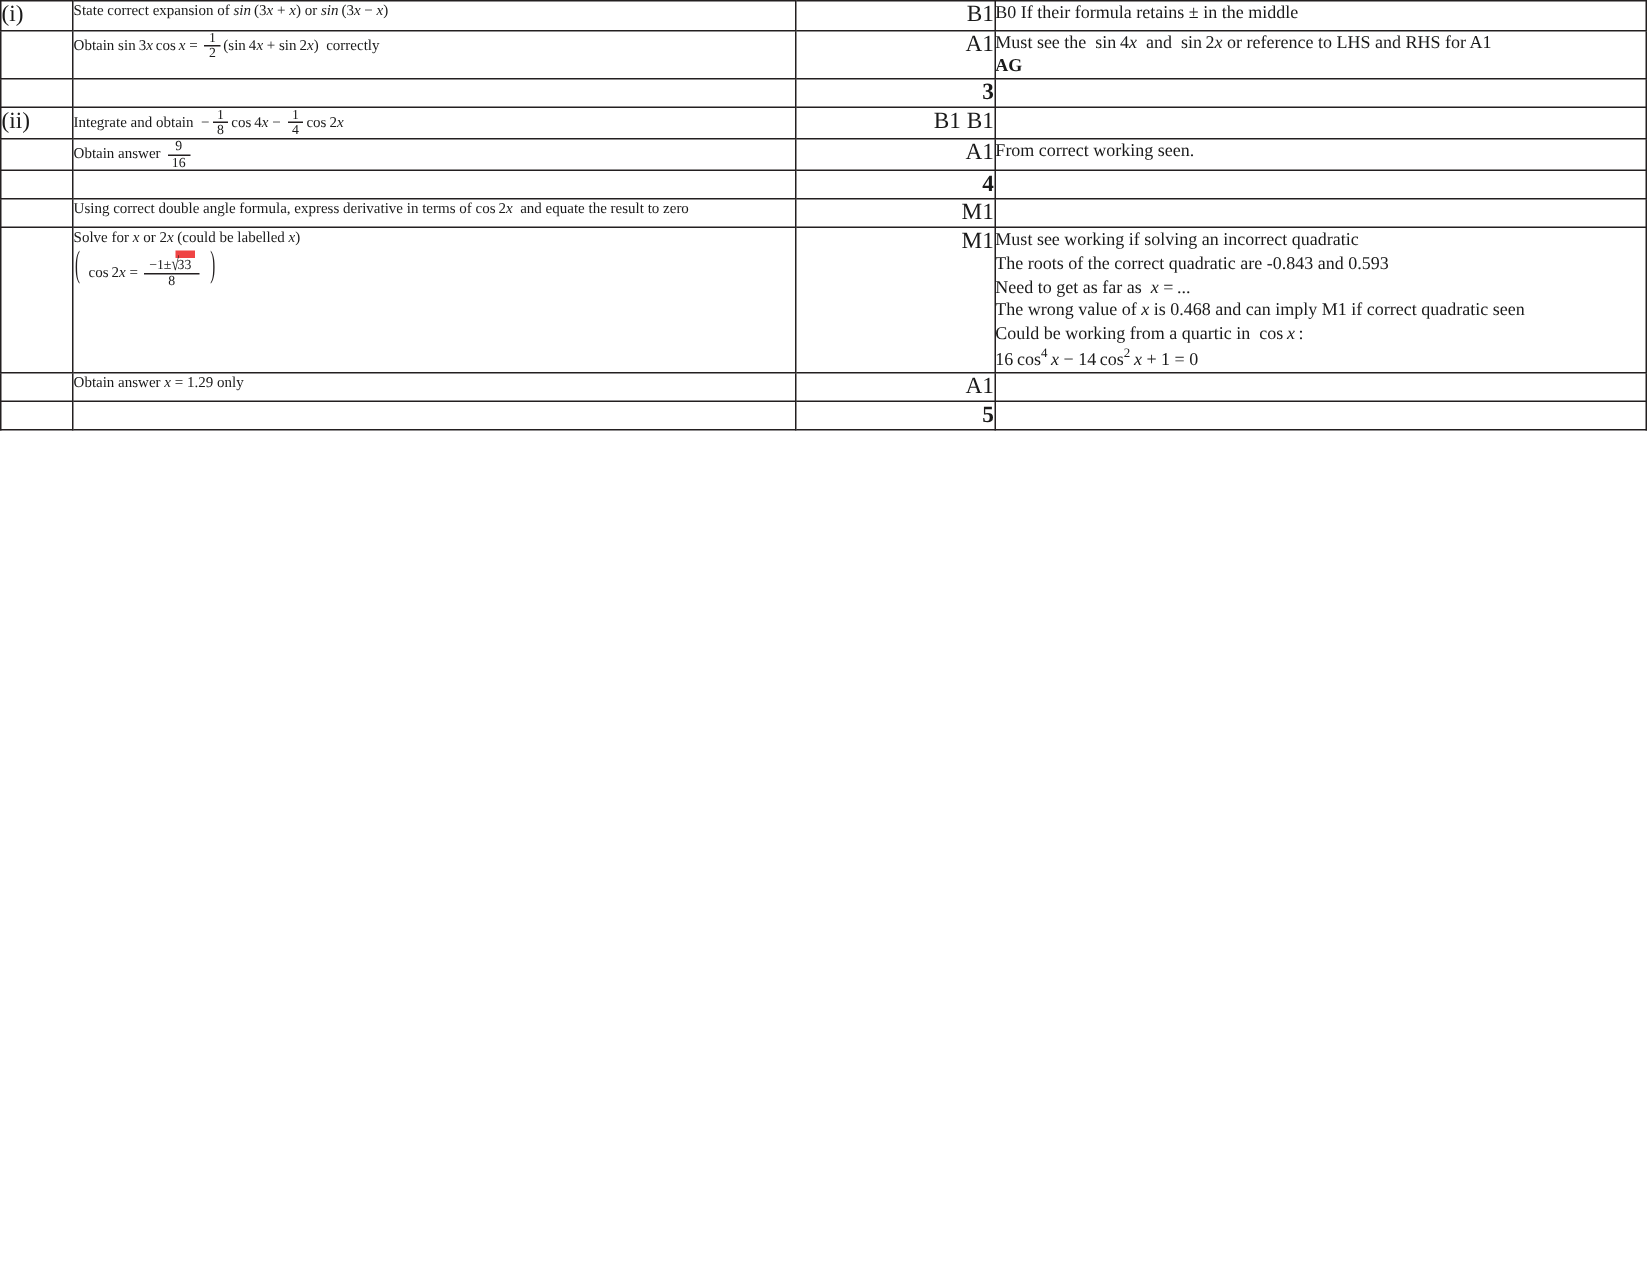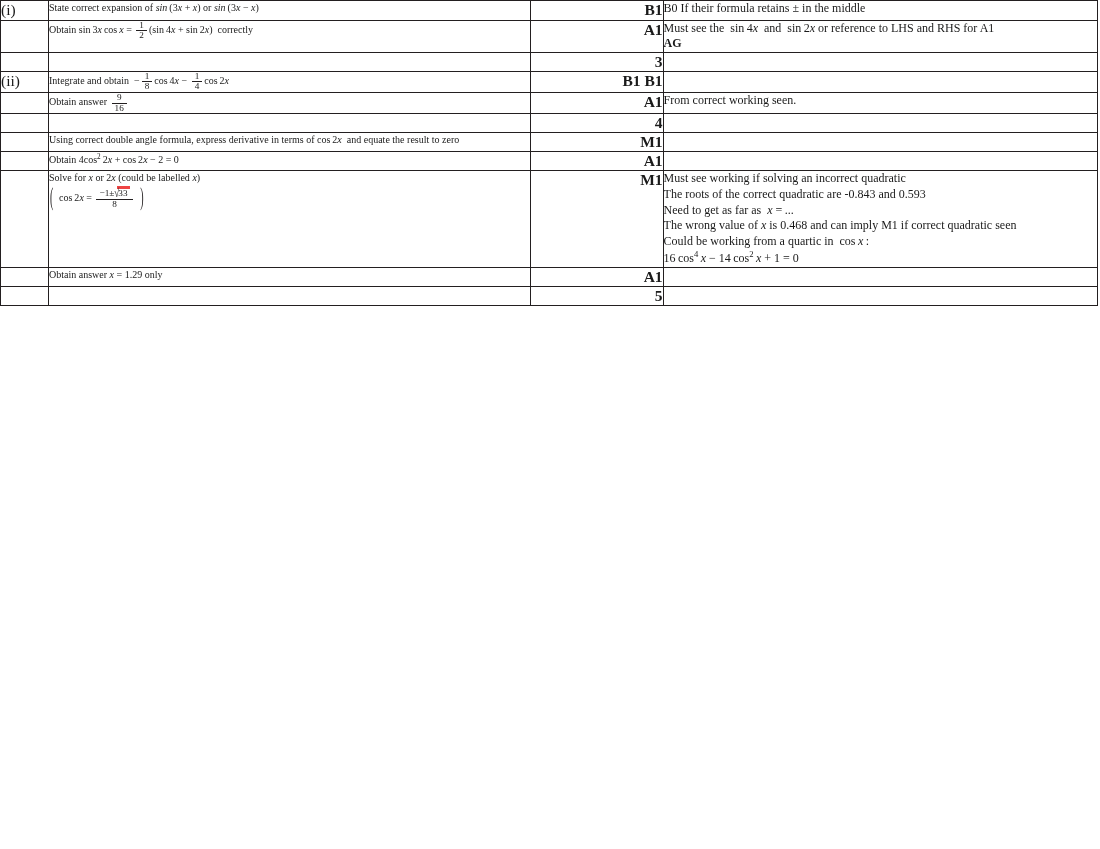--- a/index.html
+++ b/index.html
@@ -7,36 +7,36 @@
   .sheet{width:1100px;height:849px;position:relative;}
   table.ms{border-collapse:collapse;width:1098px;margin:0;table-layout:fixed;}
   table.ms td{border:1px solid #231f20;vertical-align:top;padding:0;}
   .col-label{width:48px;}
   .col-main{width:482px;}
   .col-mark{width:132px;}
   .col-notes{width:434px;}
 
   .lbl{font-size:15.5px;padding:6px 2px 0 1px;text-align:left;line-height:1.2;}
   .main{font-size:10px;padding:9px 8px 9px 9px;line-height:1.45;}
-  .mark{font-size:15.5px;font-weight:bold;padding:8px 9px 8px 4px;text-align:right;white-space:nowrap;}
+  .mark{font-size:15.5px;font-weight:normal;padding:8px 9px 8px 4px;text-align:right;white-space:nowrap;}
   .notes{font-size:12px;padding:8px 6px 8px 7px;line-height:1.3;}
   .total{font-weight:bold;text-align:right;padding-right:12px;}
   .blank{height:16px;}
 
   
   .mi{font-style:italic;}
   .frac{display:inline-block;vertical-align:-0.52em;text-align:center;margin:0 2px;line-height:1.05;}
   .frac .num{display:block;padding:0 3px;font-size:0.92em;}
   .frac .den{display:block;border-top:1px solid #231f20;padding:0 3px;font-size:0.92em;}
   .sup{font-size:0.72em;vertical-align:super;}
   .paren-big{display:inline-block;position:relative;padding:0 10px;}
   .paren-big:before,.paren-big:after{position:absolute;top:50%;transform:translateY(-50%) scaleY(2.45);font-size:1em;color:#231f20;}
   .paren-big:before{content:"(";left:1px;}
   .paren-big:after{content:")";right:1px;}
-  .sqrt{display:inline-block;border-top:3px solid #ef4444;padding:0 2px 0 1px;margin-left:-1px;}
+  .sqrt{display:inline-block;border-top:5px solid #ef4444;padding:0 2px 0 1px;margin-left:-1px;}
   .radsign{display:inline-block;transform:scaleY(1.35);margin-right:-1px;}
 </style>
 </head>
 <body>
 
 <div class="sheet">
   <table class="ms">
     <colgroup>
       <col class="col-label">
         <col class="col-main">
@@ -81,26 +81,20 @@
           <td class="notes">&nbsp;</td>
         </tr>
         <tr>
           <td class="lbl"></td>
           <td class="main">Using correct double angle formula, express derivative in terms of cos 2<span class="mi">x</span>&nbsp; and equate the result to zero</td>
           <td class="mark">M1</td>
           <td class="notes">&nbsp;</td>
         </tr>
         <tr>
           <td class="lbl"></td>
-          <td class="main">Obtain 4cos<span class="sup">2</span> 2<span class="mi">x</span> + cos 2<span class="mi">x</span> − 2 = 0</td>
-          <td class="mark">A1</td>
-          <td class="notes">&nbsp;</td>
-        </tr>
-        <tr>
-          <td class="lbl"></td>
           <td class="main">Solve for <span class="mi">x</span> or 2<span class="mi">x</span> (could be labelled <span class="mi">x</span>)<br><span class="paren-big">cos 2<span class="mi">x</span> = <span class="frac"><span class="num">−1±<span class="radsign">√</span><span class="sqrt">33</span></span><span class="den">8</span></span></span></td>
           <td class="mark">M1</td>
           <td class="notes">Must see working if solving an incorrect quadratic<br>The roots of the correct quadratic are -0.843 and 0.593<br>Need to get as far as&nbsp; <span class="mi">x</span> = ...<br>The wrong value of <span class="mi">x</span> is 0.468 and can imply M1 if correct quadratic seen<br>Could be working from a quartic in&nbsp; cos <span class="mi">x</span> :<br>16 cos<span class="sup">4</span> <span class="mi">x</span> − 14 cos<span class="sup">2</span> <span class="mi">x</span> + 1 = 0</td>
         </tr>
         <tr>
           <td class="lbl"></td>
           <td class="main">Obtain answer <span class="mi">x</span> = 1.29 only</td>
           <td class="mark">A1</td>
           <td class="notes">&nbsp;</td>
         </tr>

